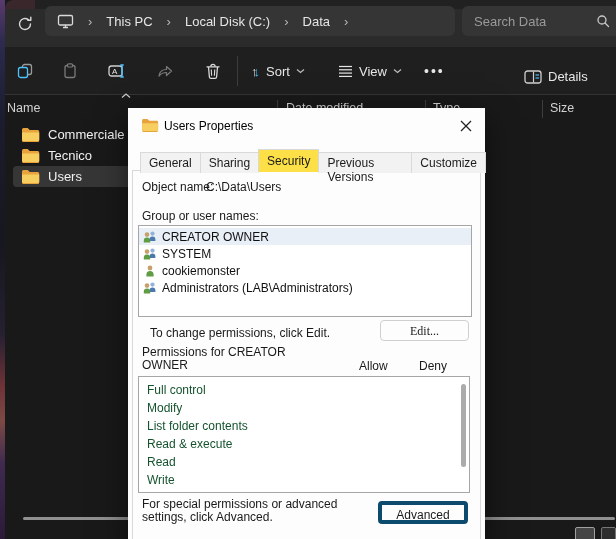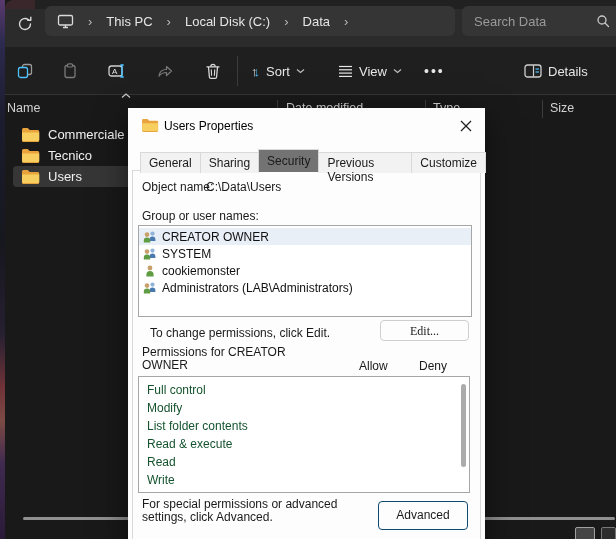--- a/index.html
+++ b/index.html
@@ -49,35 +49,35 @@
 
   
   #dialog { left:128px; top:108px; width:357px; height:440px; background:#fdfdfd; color:#1a1a1a;
     font-size:12px; box-shadow:0 10px 30px rgba(0,0,0,.5); border-radius:0; }
   #dlg-title { position:absolute; left:36px; top:11px; font-size:12px; color:#000; }
   #dlg-close { position:absolute; right:11px; top:10px; width:16px; height:16px; }
 
   #tabs { position:absolute; left:12px; top:41px; display:flex; align-items:flex-end; }
   .tab { height:21px; padding:3px 8px 0 8px; font-size:12px; color:#1a1a1a; background:#f2f2f2;
     border:1px solid #d9d9d9; border-bottom:none; margin-right:-1px; }
-  .tab.active { background:#737373; height:24px; padding-top:4px; position:relative; z-index:3; border-bottom:1px solid #fdfdfd; }
+  .tab.active { background:#fde047; height:24px; padding-top:4px; position:relative; z-index:3; border-bottom:1px solid #fdfdfd; }
 
   #pane { position:absolute; left:4px; top:62px; width:349px; height:390px; background:#fdfdfd; border:1px solid #d9d9d9; }
 
   .dlg-text { position:absolute; color:#1a1a1a; font-size:12px; }
   .listbox { position:absolute; background:#fff; border:1px solid #a6a6a6; overflow:hidden; }
   #principals { left:10px; top:117px; width:334px; height:92px; padding-top:2px; }
   .prow { height:17px; display:flex; align-items:center; gap:4px; padding-left:3px; }
   .prow.sel { background:#e9eff7; }
   .pname { font-size:12px; color:#111; }
 
   .win-btn { position:absolute; background:#fdfdfd; border:1px solid #cfcfcf; border-radius:4px;
     font-size:12px; color:#1a1a1a; text-align:center; line-height:21px; font-family:inherit; }
   #edit-btn { left:252px; top:212px; width:89px; height:21px;font-family:Liberation Serif, serif; }
-  #advanced-btn { left:250px; top:393px; width:90px; height:29px; border:1px solid #0c4a6e; }
+  #advanced-btn { left:250px; top:393px; width:90px; height:23px; border:4px solid #0c4a6e; }
 
   #perm-label { left:14px; top:238px; width:160px; line-height:13px; }
   #perms { left:10px; top:268px; width:332px; height:117px; padding-top:4px; }
   .permrow { height:18px; line-height:18px; padding-left:8px; font-size:12px; color:#14532d; }
   #perm-scroll { position:absolute; right:3px; top:7px; width:5px; height:83px; background:#ababab; border-radius:3px; }
 
   #adv-hint { left:14px; top:390px; width:232px; line-height:13px; }
 </style>
 </head>
 <body>
@@ -177,21 +177,21 @@
       <span>View</span>
       <svg width="9" height="6" viewBox="0 0 9 6">
         <polyline points="1,1.5 4.5,4.5 8,1.5" fill="none" stroke="#bdbdbd" stroke-width="1.2"></polyline>
       </svg>
     </div>
 
     <div class="tb-group" style="left:419px;">
       <span class="dots">•••</span>
     </div>
 
-    <div class="tb-group" style="left:519px;">
+    <div class="tb-group" style="left:519px;align-items:flex-end;">
       <svg width="18" height="14" viewBox="0 0 18 14">
         <rect x="1" y="1" width="16" height="12" rx="2.5" fill="none" stroke="#cfcfcf" stroke-width="1.3"></rect>
         <line x1="9.5" y1="1.5" x2="9.5" y2="12.5" stroke="#cfcfcf" stroke-width="1.2"></line>
         <line x1="11.5" y1="5" x2="15" y2="5" stroke="#4cc2ff" stroke-width="1.2"></line>
         <line x1="11.5" y1="8" x2="15" y2="8" stroke="#4cc2ff" stroke-width="1.2"></line>
       </svg>
       <span>Details</span>
     </div>
 
     <span class="col-h" style="left:2px;">Name</span>

